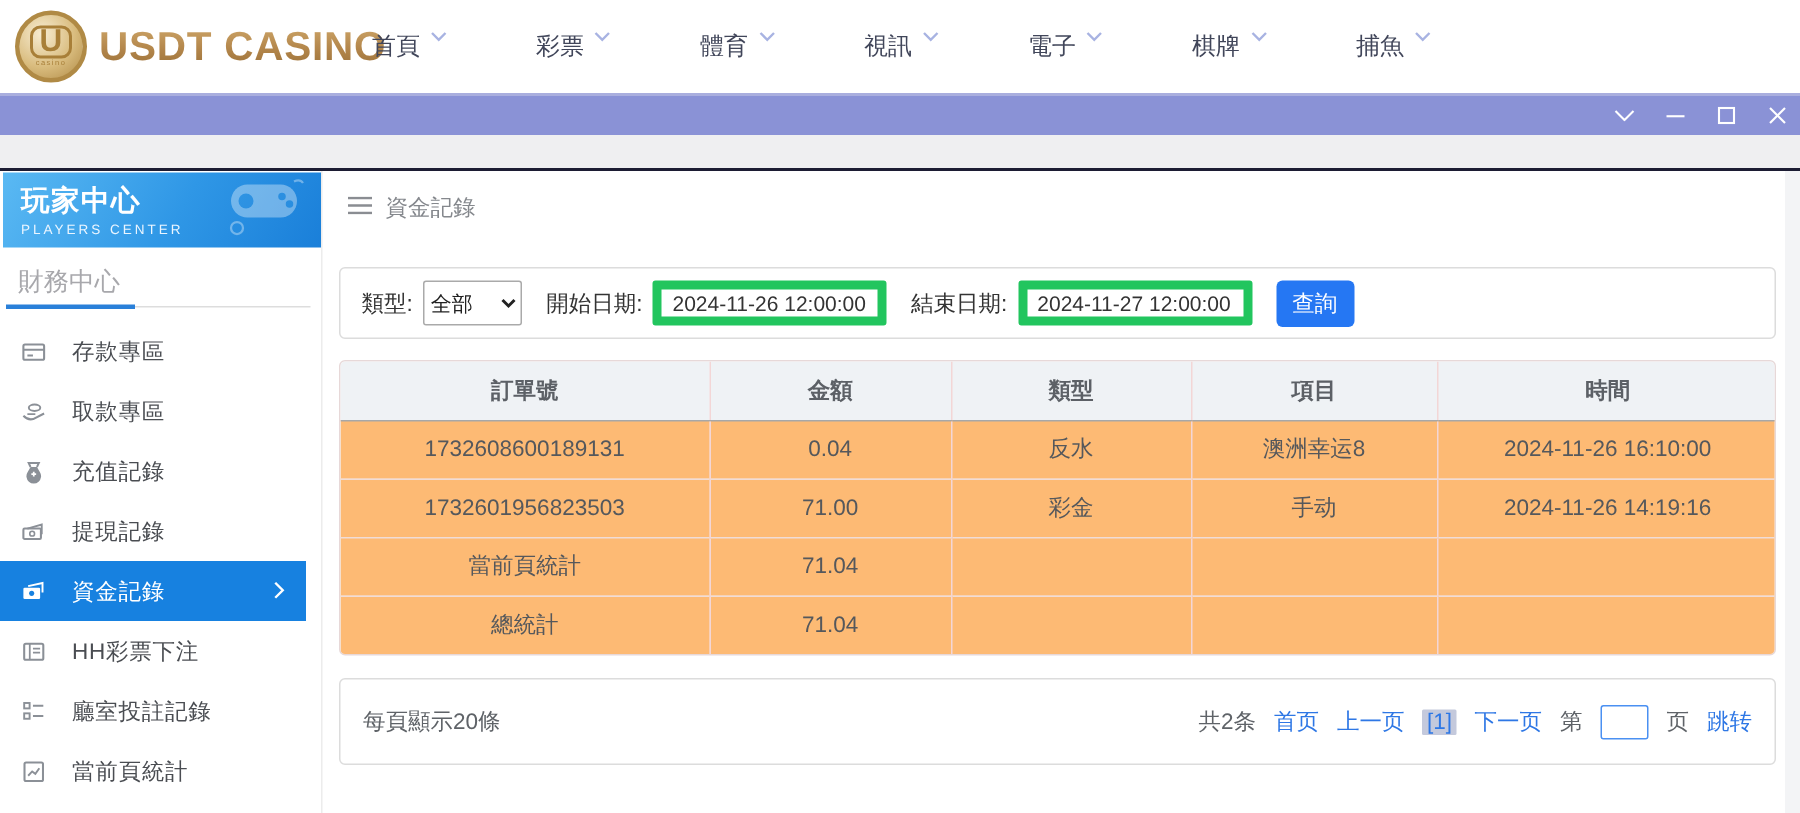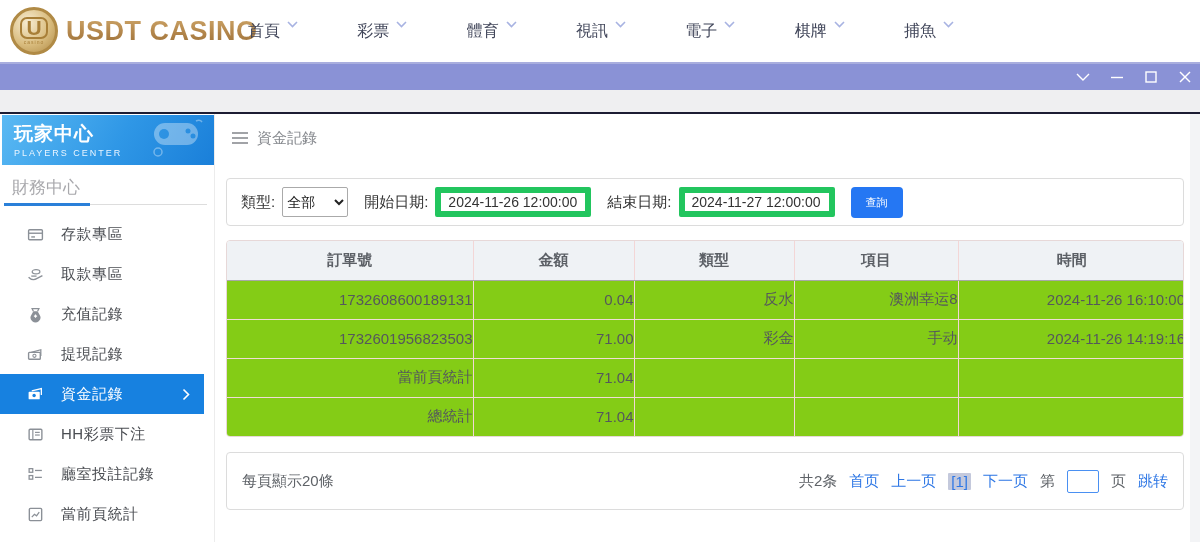--- a/index.html
+++ b/index.html
@@ -41,21 +41,21 @@
     background:linear-gradient(120deg,#5ab9f3 0%,#2f97e6 55%,#1a7fd9 100%);
     padding:6px 0 0 12px; overflow:hidden; }
   .sb-title { font-size:19px; color:#fff; font-weight:bold; letter-spacing:1px; }
   .sb-subtitle { font-size:9px; color:#eaf5ff; letter-spacing:2px; margin-top:1px; }
   .sb-art { position:absolute; right:8px; top:4px; opacity:0.35; }
   .sb-section { position:absolute; top:62px; left:12px; font-size:17px; color:#a8a8ac; }
   .sb-underline-gray { position:absolute; top:90px; left:4px; width:203px; height:1px; background:#ddd; }
   .sb-underline-blue { position:absolute; top:89px; left:4px; width:86px; height:3px; background:#2a80d9; }
   .sb-menu { position:absolute; top:100px; left:0; width:215px; }
   .sb-item { position:relative; height:40px; display:flex; align-items:center;
-    padding-left:27px; gap:17px; color:#4a4d52; cursor:pointer; }
+    padding-left:14px; gap:17px; color:#4a4d52; cursor:pointer; }
   .sb-item .sb-icon { color:#8b9097; display:flex; }
   .sb-item .sb-label { font-size:15px; letter-spacing:0.5px; }
   .sb-item.active { background:#1781e0; color:#fff; width:204px; }
   .sb-item.active .sb-icon { color:#fff; }
   .sb-item-arrow { position:absolute; right:14px; top:13px; }
 
   
   .main { position:absolute; top:114px; left:216px; width:974px; height:428px; background:#fff; }
   .right-strip { position:absolute; top:114px; left:1190px; width:10px; height:428px; background:#f3f4f6; }
 
@@ -64,29 +64,29 @@
 
   .filter-box { position:absolute; left:10px; top:64px; width:958px; height:48px;
     border:1px solid #dcdcdc; border-radius:4px; background:#fff;
     display:flex; align-items:center; padding:0 14px; }
   .f-label { font-size:15px; color:#333; margin-right:7px; white-space:nowrap; }
   .f-select { width:66px; height:30px; font-size:14px; color:#222; border:1px solid #aaa;
     border-radius:2px; background:#fff; margin-right:16px; font-family:"Liberation Sans",sans-serif; }
   .f-input { width:156px; height:30px; border:6px solid #22c55e; border-radius:2px;
     font-size:14px; color:#333; padding:4px 7px; margin-right:16px; font-family:"Liberation Sans",sans-serif; }
   .f-button { width:52px; height:31px; background:#2577f3; color:#fff; border:none;
-    border-radius:4px; font-size:11px; cursor:pointer; font-family:"Liberation Sans",sans-serif; }
+    border-radius:4px; font-size:15px; cursor:pointer; font-family:"Liberation Sans",sans-serif; }
 
   .table-wrap { position:absolute; left:10px; top:126px; width:958px;
     border:1px solid #e7d8d8; border-radius:4px; overflow:hidden; background:#fff; }
   table.data { width:100%; border-collapse:collapse; table-layout:fixed; }
   table.data th { height:39px; background:#eff2f5; color:#5c6066; font-size:15px; font-weight:bold;
     border-bottom:1px solid #a7a7a7; }
   table.data th + th, table.data td + td { border-left:1px solid #f3d6d6; }
-  table.data td { height:39px; text-align:right; font-size:15px; color:#55585c; background:#84cc16; }
+  table.data td { height:39px; text-align:center; font-size:15px; color:#55585c; background:#fdba74; }
   table.data tr + tr td { border-top:1px solid #f0dcd6; }
 
   .pagination { position:absolute; left:10px; top:338px; width:958px; height:58px;
     border:1px solid #dcdcdc; border-radius:4px; background:#fff;
     display:flex; align-items:center; padding:0 15px; }
   .pg-left { font-size:15px; color:#5f6368; }
   .pg-right { margin-left:auto; display:flex; align-items:center; gap:12px; font-size:15px; color:#5f6368; }
   .pg-link { color:#2e77e5; cursor:pointer; text-decoration:none; }
   .pg-current { background:#c4c9dc; color:#2e77e5; padding:0 3px; border-radius:1px; }
   .pg-input { width:32px; height:23px; border:1px solid #4a90f2; border-radius:2px;

